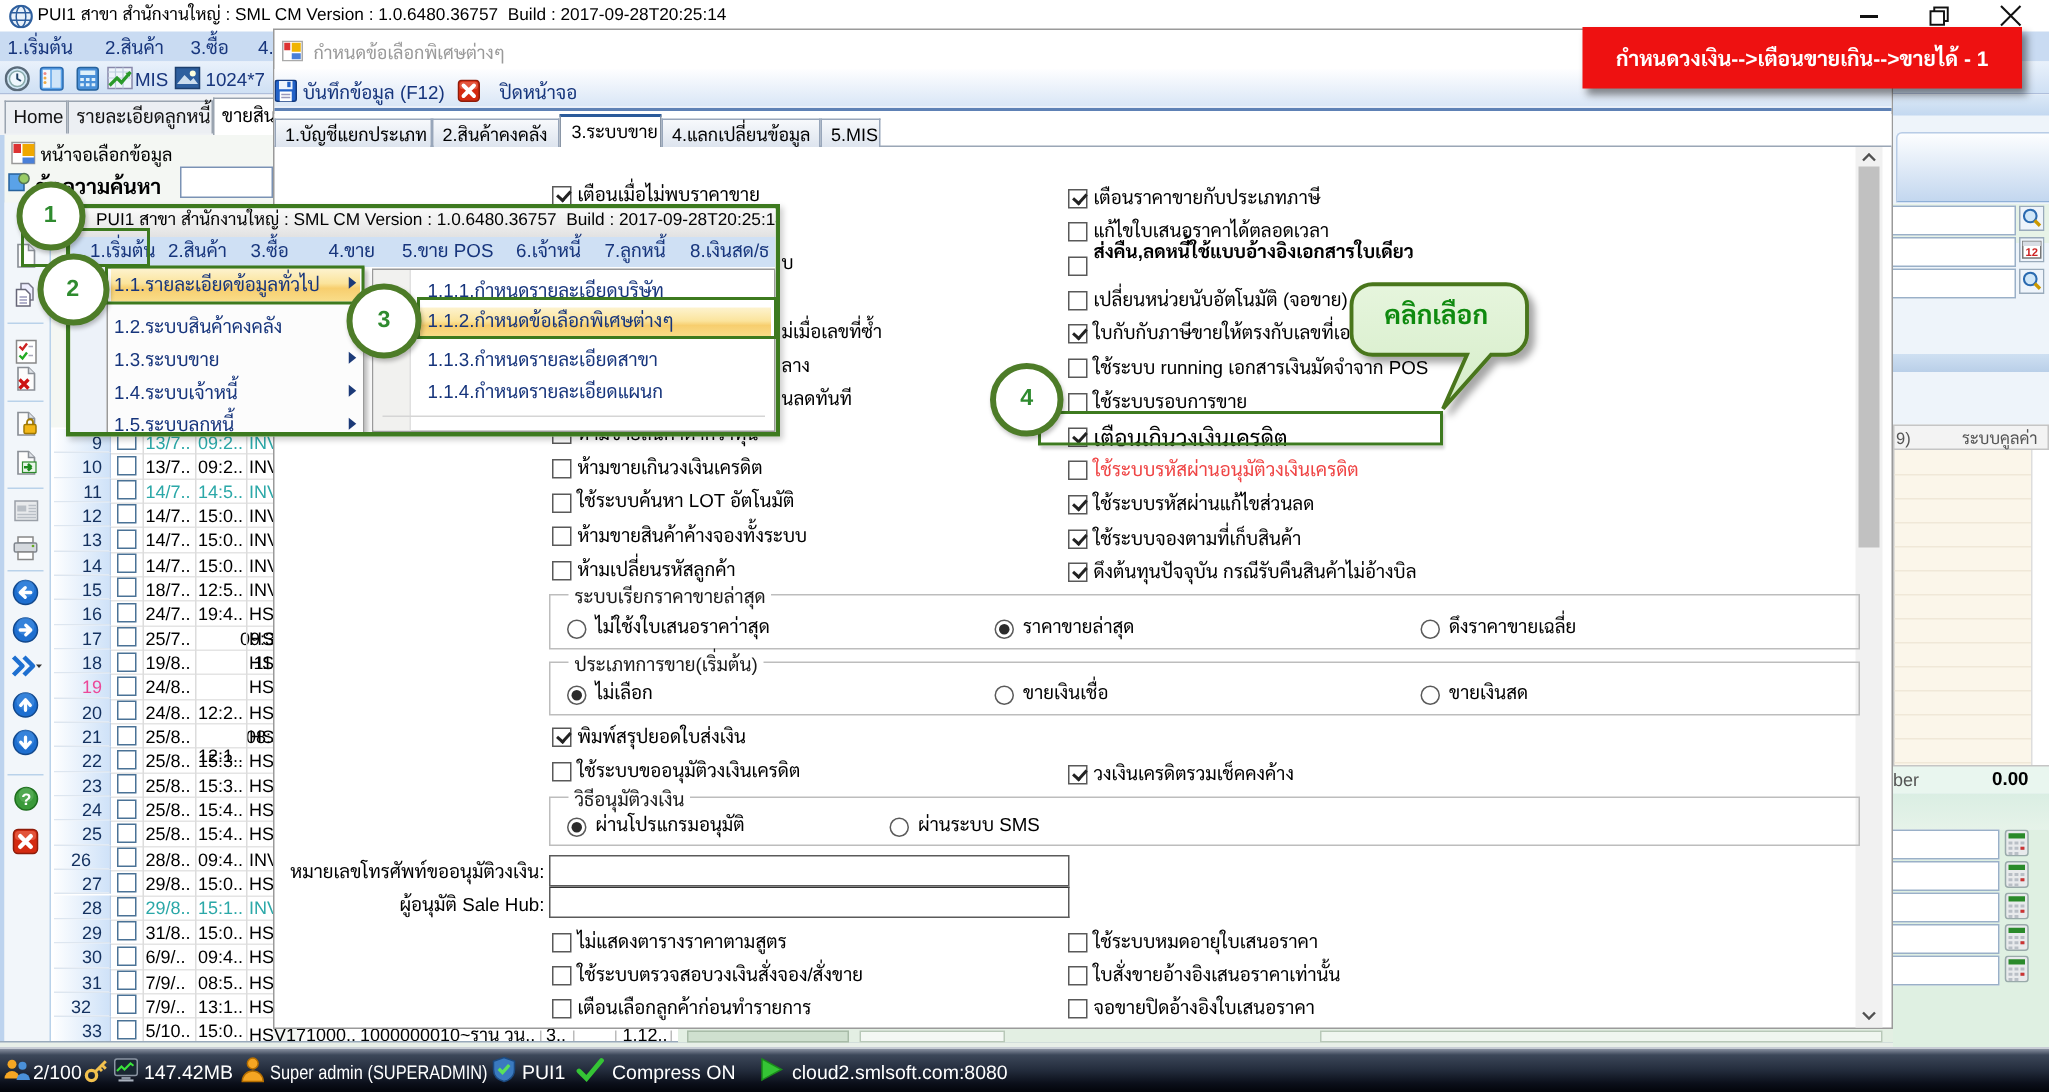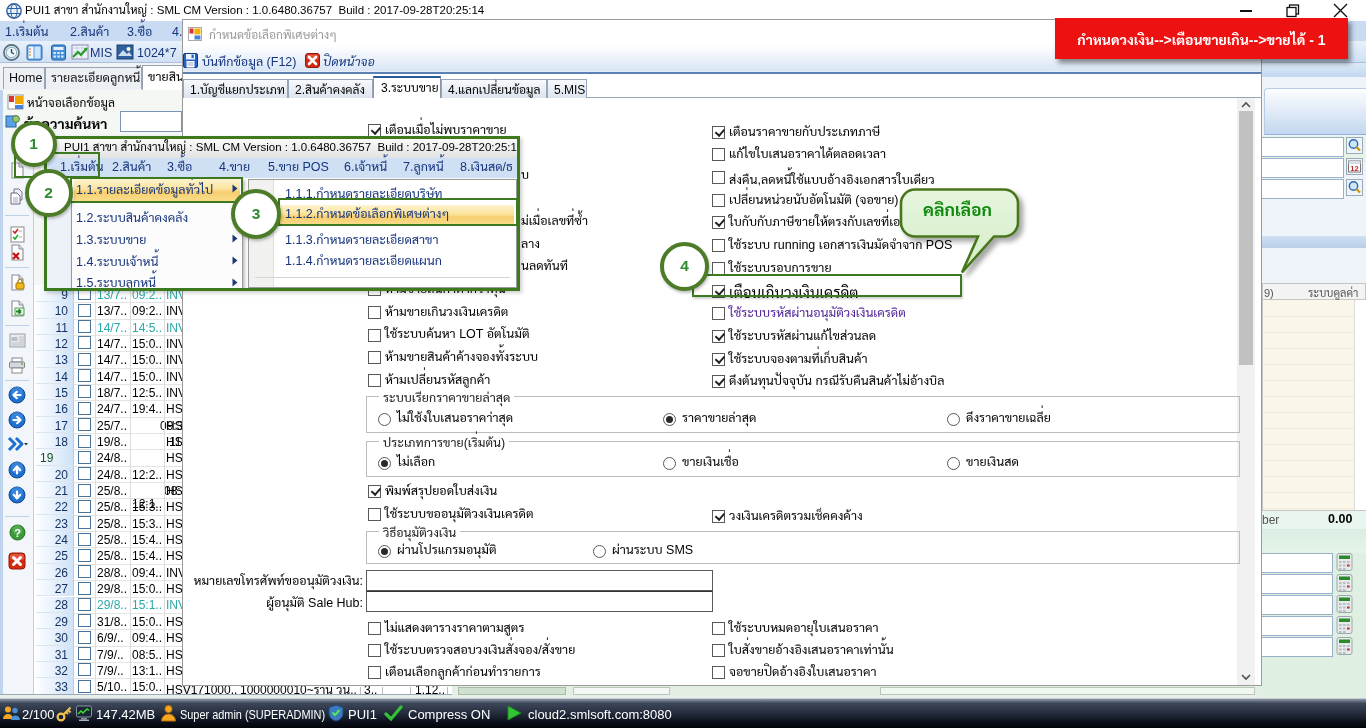--- a/index.html
+++ b/index.html
@@ -249,21 +249,21 @@
 <div class="tx" style="left:166px;top:419.6px;font-size:12px;color:#000;font-weight:normal;">HS</div>
 <div class="abs" style="left:74px;top:433.0px;width:108px;height:1px;background:#e4e4e4"></div>
 <div class="abs" style="left:36px;top:433.0px;width:38px;height:16.4px;background:linear-gradient(90deg,#fdfeff,#cfe2f8);border-right:1px solid #b5cce8;border-bottom:1px solid #dde6f0"></div>
 <div class="tx" style="left:40px;top:435.95000000000005px;font-size:12px;color:#13305e;font-weight:normal;width:28px;text-align:right">18</div>
 <div class="cb" style="left:78px;top:434.5px;border-color:#4a7296"></div>
 <div class="tx" style="left:97px;top:435.95000000000005px;font-size:12px;color:#000;font-weight:normal;">19/8..</div>
 <div class="tx" style="left:132px;top:435.95000000000005px;font-size:12px;color:#000;font-weight:normal;padding-left:37px;">11:1..</div>
 <div class="tx" style="left:166px;top:435.95000000000005px;font-size:12px;color:#000;font-weight:normal;">HS</div>
 <div class="abs" style="left:74px;top:449.3px;width:108px;height:1px;background:#e4e4e4"></div>
 <div class="abs" style="left:36px;top:449.3px;width:38px;height:16.4px;background:linear-gradient(90deg,#fdfeff,#cfe2f8);border-right:1px solid #b5cce8;border-bottom:1px solid #dde6f0"></div>
-<div class="tx" style="left:40px;top:452.3px;font-size:12px;color:#14532d;font-weight:normal;width:28px;text-align:left">19</div>
+<div class="tx" style="left:40px;top:452.3px;font-size:12px;color:#ec4899;font-weight:normal;width:28px;text-align:right">19</div>
 <div class="cb" style="left:78px;top:450.8px;border-color:#4a7296"></div>
 <div class="tx" style="left:97px;top:452.3px;font-size:12px;color:#000;font-weight:normal;">24/8..</div>
 <div class="tx" style="left:132px;top:452.3px;font-size:12px;color:#000;font-weight:normal;margin-top:46px;">12:1..</div>
 <div class="tx" style="left:166px;top:452.3px;font-size:12px;color:#000;font-weight:normal;">HS</div>
 <div class="abs" style="left:74px;top:465.7px;width:108px;height:1px;background:#e4e4e4"></div>
 <div class="abs" style="left:36px;top:465.7px;width:38px;height:16.4px;background:linear-gradient(90deg,#fdfeff,#cfe2f8);border-right:1px solid #b5cce8;border-bottom:1px solid #dde6f0"></div>
 <div class="tx" style="left:40px;top:468.65000000000003px;font-size:12px;color:#13305e;font-weight:normal;width:28px;text-align:right">20</div>
 <div class="cb" style="left:78px;top:467.2px;border-color:#4a7296"></div>
 <div class="tx" style="left:97px;top:468.65000000000003px;font-size:12px;color:#000;font-weight:normal;">24/8..</div>
 <div class="tx" style="left:132px;top:468.65000000000003px;font-size:12px;color:#000;font-weight:normal;">12:2..</div>
@@ -298,21 +298,21 @@
 <div class="tx" style="left:166px;top:534.0500000000001px;font-size:12px;color:#000;font-weight:normal;">HS</div>
 <div class="abs" style="left:74px;top:547.4px;width:108px;height:1px;background:#e4e4e4"></div>
 <div class="abs" style="left:36px;top:547.4px;width:38px;height:16.4px;background:linear-gradient(90deg,#fdfeff,#cfe2f8);border-right:1px solid #b5cce8;border-bottom:1px solid #dde6f0"></div>
 <div class="tx" style="left:40px;top:550.4000000000001px;font-size:12px;color:#13305e;font-weight:normal;width:28px;text-align:right">25</div>
 <div class="cb" style="left:78px;top:548.9px;border-color:#4a7296"></div>
 <div class="tx" style="left:97px;top:550.4000000000001px;font-size:12px;color:#000;font-weight:normal;">25/8..</div>
 <div class="tx" style="left:132px;top:550.4000000000001px;font-size:12px;color:#000;font-weight:normal;">15:4..</div>
 <div class="tx" style="left:166px;top:550.4000000000001px;font-size:12px;color:#000;font-weight:normal;">HS</div>
 <div class="abs" style="left:74px;top:563.8px;width:108px;height:1px;background:#e4e4e4"></div>
 <div class="abs" style="left:36px;top:563.8px;width:38px;height:16.4px;background:linear-gradient(90deg,#fdfeff,#cfe2f8);border-right:1px solid #b5cce8;border-bottom:1px solid #dde6f0"></div>
-<div class="tx" style="left:40px;top:566.75px;font-size:12px;color:#13305e;font-weight:normal;width:28px;text-align:right">26</div>
+<div class="tx" style="left:40px;top:566.75px;font-size:12px;color:#13305e;font-weight:normal;width:28px;text-align:center">26</div>
 <div class="cb" style="left:78px;top:565.2px;border-color:#4a7296"></div>
 <div class="tx" style="left:97px;top:566.75px;font-size:12px;color:#000;font-weight:normal;">28/8..</div>
 <div class="tx" style="left:132px;top:566.75px;font-size:12px;color:#000;font-weight:normal;">09:4..</div>
 <div class="tx" style="left:166px;top:566.75px;font-size:12px;color:#000;font-weight:normal;">INV</div>
 <div class="abs" style="left:74px;top:580.1px;width:108px;height:1px;background:#e4e4e4"></div>
 <div class="abs" style="left:36px;top:580.1px;width:38px;height:16.4px;background:linear-gradient(90deg,#fdfeff,#cfe2f8);border-right:1px solid #b5cce8;border-bottom:1px solid #dde6f0"></div>
 <div class="tx" style="left:40px;top:583.1px;font-size:12px;color:#13305e;font-weight:normal;width:28px;text-align:right">27</div>
 <div class="cb" style="left:78px;top:581.6px;border-color:#4a7296"></div>
 <div class="tx" style="left:97px;top:583.1px;font-size:12px;color:#000;font-weight:normal;">29/8..</div>
 <div class="tx" style="left:132px;top:583.1px;font-size:12px;color:#000;font-weight:normal;">15:0..</div>
@@ -340,21 +340,21 @@
 <div class="tx" style="left:166px;top:632.1500000000001px;font-size:12px;color:#000;font-weight:normal;">HS</div>
 <div class="abs" style="left:74px;top:645.5px;width:108px;height:1px;background:#e4e4e4"></div>
 <div class="abs" style="left:36px;top:645.5px;width:38px;height:16.4px;background:linear-gradient(90deg,#fdfeff,#cfe2f8);border-right:1px solid #b5cce8;border-bottom:1px solid #dde6f0"></div>
 <div class="tx" style="left:40px;top:648.5px;font-size:12px;color:#13305e;font-weight:normal;width:28px;text-align:right">31</div>
 <div class="cb" style="left:78px;top:647.0px;border-color:#4a7296"></div>
 <div class="tx" style="left:97px;top:648.5px;font-size:12px;color:#000;font-weight:normal;">7/9/..</div>
 <div class="tx" style="left:132px;top:648.5px;font-size:12px;color:#000;font-weight:normal;">08:5..</div>
 <div class="tx" style="left:166px;top:648.5px;font-size:12px;color:#000;font-weight:normal;">HS</div>
 <div class="abs" style="left:74px;top:661.9px;width:108px;height:1px;background:#e4e4e4"></div>
 <div class="abs" style="left:36px;top:661.9px;width:38px;height:16.4px;background:linear-gradient(90deg,#fdfeff,#cfe2f8);border-right:1px solid #b5cce8;border-bottom:1px solid #dde6f0"></div>
-<div class="tx" style="left:40px;top:664.85px;font-size:12px;color:#13305e;font-weight:normal;width:28px;text-align:right">32</div>
+<div class="tx" style="left:40px;top:664.85px;font-size:12px;color:#13305e;font-weight:normal;width:28px;text-align:center">32</div>
 <div class="cb" style="left:78px;top:663.4px;border-color:#4a7296"></div>
 <div class="tx" style="left:97px;top:664.85px;font-size:12px;color:#000;font-weight:normal;">7/9/..</div>
 <div class="tx" style="left:132px;top:664.85px;font-size:12px;color:#000;font-weight:normal;">13:1..</div>
 <div class="tx" style="left:166px;top:664.85px;font-size:12px;color:#000;font-weight:normal;">HS</div>
 <div class="abs" style="left:74px;top:678.2px;width:108px;height:1px;background:#e4e4e4"></div>
 <div class="abs" style="left:36px;top:678.2px;width:38px;height:16.4px;background:linear-gradient(90deg,#fdfeff,#cfe2f8);border-right:1px solid #b5cce8;border-bottom:1px solid #dde6f0"></div>
 <div class="tx" style="left:40px;top:681.2px;font-size:12px;color:#13305e;font-weight:normal;width:28px;text-align:right">33</div>
 <div class="cb" style="left:78px;top:679.7px;border-color:#4a7296"></div>
 <div class="tx" style="left:97px;top:681.2px;font-size:12px;color:#000;font-weight:normal;">5/10..</div>
 <div class="tx" style="left:132px;top:681.2px;font-size:12px;color:#000;font-weight:normal;">15:0..</div>
@@ -557,21 +557,21 @@
 <rect x="3.5" y="8" width="8" height="6.5" fill="#fff"></rect>
 <path d="M4.5 10 H10.5 M4.5 12 H10.5" stroke="#99b" stroke-width="0.9"></path>
 <rect x="8.5" y="1.5" width="2.2" height="3.6" fill="#2262c8"></rect>
   </svg>
 <div class="tx" style="left:202px;top:56px;font-size:12.5px;color:#16357c;font-weight:normal;">บันทึกข้อมูล (F12)</div>
 <svg class="abs" style="left:305px;top:53px" width="15" height="15" viewBox="0 0 15 15">
 <rect x="0.5" y="0.5" width="14" height="14" rx="2.5" fill="#d42a10" stroke="#8e1c0a"></rect>
 <rect x="1.5" y="1.5" width="12" height="5" rx="2" fill="#e8664e" opacity="0.75"></rect>
 <path d="M4 4 L11 11 M11 4 L4 11" stroke="#fff" stroke-width="2.6" stroke-linecap="round"></path>
   </svg>
-<div class="tx" style="left:323px;top:56px;font-size:12.5px;color:#16357c;font-weight:normal;font-style:italic;">ปิดหน้าจอ</div>
+<div class="tx" style="left:333px;top:56px;font-size:12.5px;color:#16357c;font-weight:normal;">ปิดหน้าจอ</div>
 <div class="abs" style="left:183px;top:76px;width:1078px;height:22px;background:#fff"></div>
 <div class="abs" style="left:183px;top:97px;width:1078px;height:1px;background:#9aa6b6"></div>
 <div class="abs" style="left:183px;top:79px;width:105px;height:19px;background:linear-gradient(#f7f9fc,#dde4ee);border:1px solid #98a6ba;border-bottom:none"></div>
 <div class="tx" style="left:190px;top:84px;font-size:12px;color:#000;font-weight:normal;">1.บัญชีแยกประเภท</div>
 <div class="abs" style="left:288px;top:79px;width:85px;height:19px;background:linear-gradient(#f7f9fc,#dde4ee);border:1px solid #98a6ba;border-bottom:none"></div>
 <div class="tx" style="left:295px;top:84px;font-size:12px;color:#000;font-weight:normal;">2.สินค้าคงคลัง</div>
 <div class="abs" style="left:373px;top:76px;width:68px;height:22px;background:#fff;border:1px solid #8a96a6;border-bottom:none;border-top:2px solid #2a5a9a"></div>
 <div class="tx" style="left:381px;top:82px;font-size:12px;color:#000;font-weight:normal;">3.ระบบขาย</div>
 <div class="abs" style="left:441px;top:79px;width:106px;height:19px;background:linear-gradient(#f7f9fc,#dde4ee);border:1px solid #98a6ba;border-bottom:none"></div>
 <div class="tx" style="left:448px;top:84px;font-size:12px;color:#000;font-weight:normal;">4.แลกเปลี่ยนข้อมูล</div>
@@ -599,33 +599,33 @@
 <div class="tx" style="left:385px;top:328.48px;font-size:12.5px;color:#000;font-weight:normal;">ใช้ระบบค้นหา LOT อัตโนมัติ</div>
 <div class="cb " style="left:368px;top:351.2px"></div>
 <div class="tx" style="left:385px;top:351.2px;font-size:12.5px;color:#000;font-weight:normal;">ห้ามขายสินค้าค้างจองทั้งระบบ</div>
 <div class="cb " style="left:368px;top:373.9px"></div>
 <div class="tx" style="left:385px;top:373.91999999999996px;font-size:12.5px;color:#000;font-weight:normal;">ห้ามเปลี่ยนรหัสลูกค้า</div>
 <div class="cb on" style="left:712px;top:125.5px"></div>
 <div class="tx" style="left:729px;top:125.5px;font-size:12.5px;color:#000;font-weight:normal;">เตือนราคาขายกับประเภทภาษี</div>
 <div class="cb " style="left:712px;top:148.2px"></div>
 <div class="tx" style="left:729px;top:148.22px;font-size:12.5px;color:#000;font-weight:normal;">แก้ไขใบเสนอราคาได้ตลอดเวลา</div>
 <div class="cb " style="left:712px;top:170.9px"></div>
-<div class="tx" style="left:729px;top:174px;font-size:12.5px;color:#000;font-weight:normal;">ส่งคืน,ลดหนี้ใช้แบบอ้างอิงเอกสารใบเดียว</div>
+<div class="tx" style="left:729px;top:162px;font-size:12.5px;color:#000;font-weight:bold;">ส่งคืน,ลดหนี้ใช้แบบอ้างอิงเอกสารใบเดียว</div>
 <div class="cb " style="left:712px;top:193.7px"></div>
 <div class="tx" style="left:729px;top:193.66px;font-size:12.5px;color:#000;font-weight:normal;">เปลี่ยนหน่วยนับอัตโนมัติ (จอขาย)</div>
 <div class="cb on" style="left:712px;top:216.4px"></div>
 <div class="tx" style="left:729px;top:216.38px;font-size:12.5px;color:#000;font-weight:normal;">ใบกับกับภาษีขายให้ตรงกับเลขที่เอกสาร</div>
 <div class="cb " style="left:712px;top:239.1px"></div>
 <div class="tx" style="left:729px;top:239.1px;font-size:12.5px;color:#000;font-weight:normal;">ใช้ระบบ running เอกสารเงินมัดจำจาก POS</div>
 <div class="cb " style="left:712px;top:261.8px"></div>
 <div class="tx" style="left:729px;top:261.82px;font-size:12.5px;color:#000;font-weight:normal;">ใช้ระบบรอบการขาย</div>
 <div class="cb on" style="left:712px;top:284.5px"></div>
 <div class="tx" style="left:729px;top:284.53999999999996px;font-size:15px;color:#000;font-weight:normal;">เตือนเกินวงเงินเครดิต</div>
 <div class="cb " style="left:712px;top:307.3px"></div>
-<div class="tx" style="left:729px;top:307.26px;font-size:12.5px;color:#4c1d95;font-weight:normal;">ใช้ระบบรหัสผ่านอนุมัติวงเงินเครดิต</div>
+<div class="tx" style="left:729px;top:307.26px;font-size:12.5px;color:#ef4444;font-weight:normal;">ใช้ระบบรหัสผ่านอนุมัติวงเงินเครดิต</div>
 <div class="cb on" style="left:712px;top:330.0px"></div>
 <div class="tx" style="left:729px;top:329.98px;font-size:12.5px;color:#000;font-weight:normal;">ใช้ระบบรหัสผ่านแก้ไขส่วนลด</div>
 <div class="cb on" style="left:712px;top:352.7px"></div>
 <div class="tx" style="left:729px;top:352.7px;font-size:12.5px;color:#000;font-weight:normal;">ใช้ระบบจองตามที่เก็บสินค้า</div>
 <div class="cb on" style="left:712px;top:375.4px"></div>
 <div class="tx" style="left:729px;top:375.41999999999996px;font-size:12.5px;color:#000;font-weight:normal;">ดึงต้นทุนปัจจุบัน กรณีรับคืนสินค้าไม่อ้างบิล</div>
 <div class="gb" style="left:366px;top:396px;width:874px;height:37px">
     <span>ระบบเรียกราคาขายล่าสุด</span>
   </div>
 <div class="rd " style="left:378px;top:412.5px"></div>

